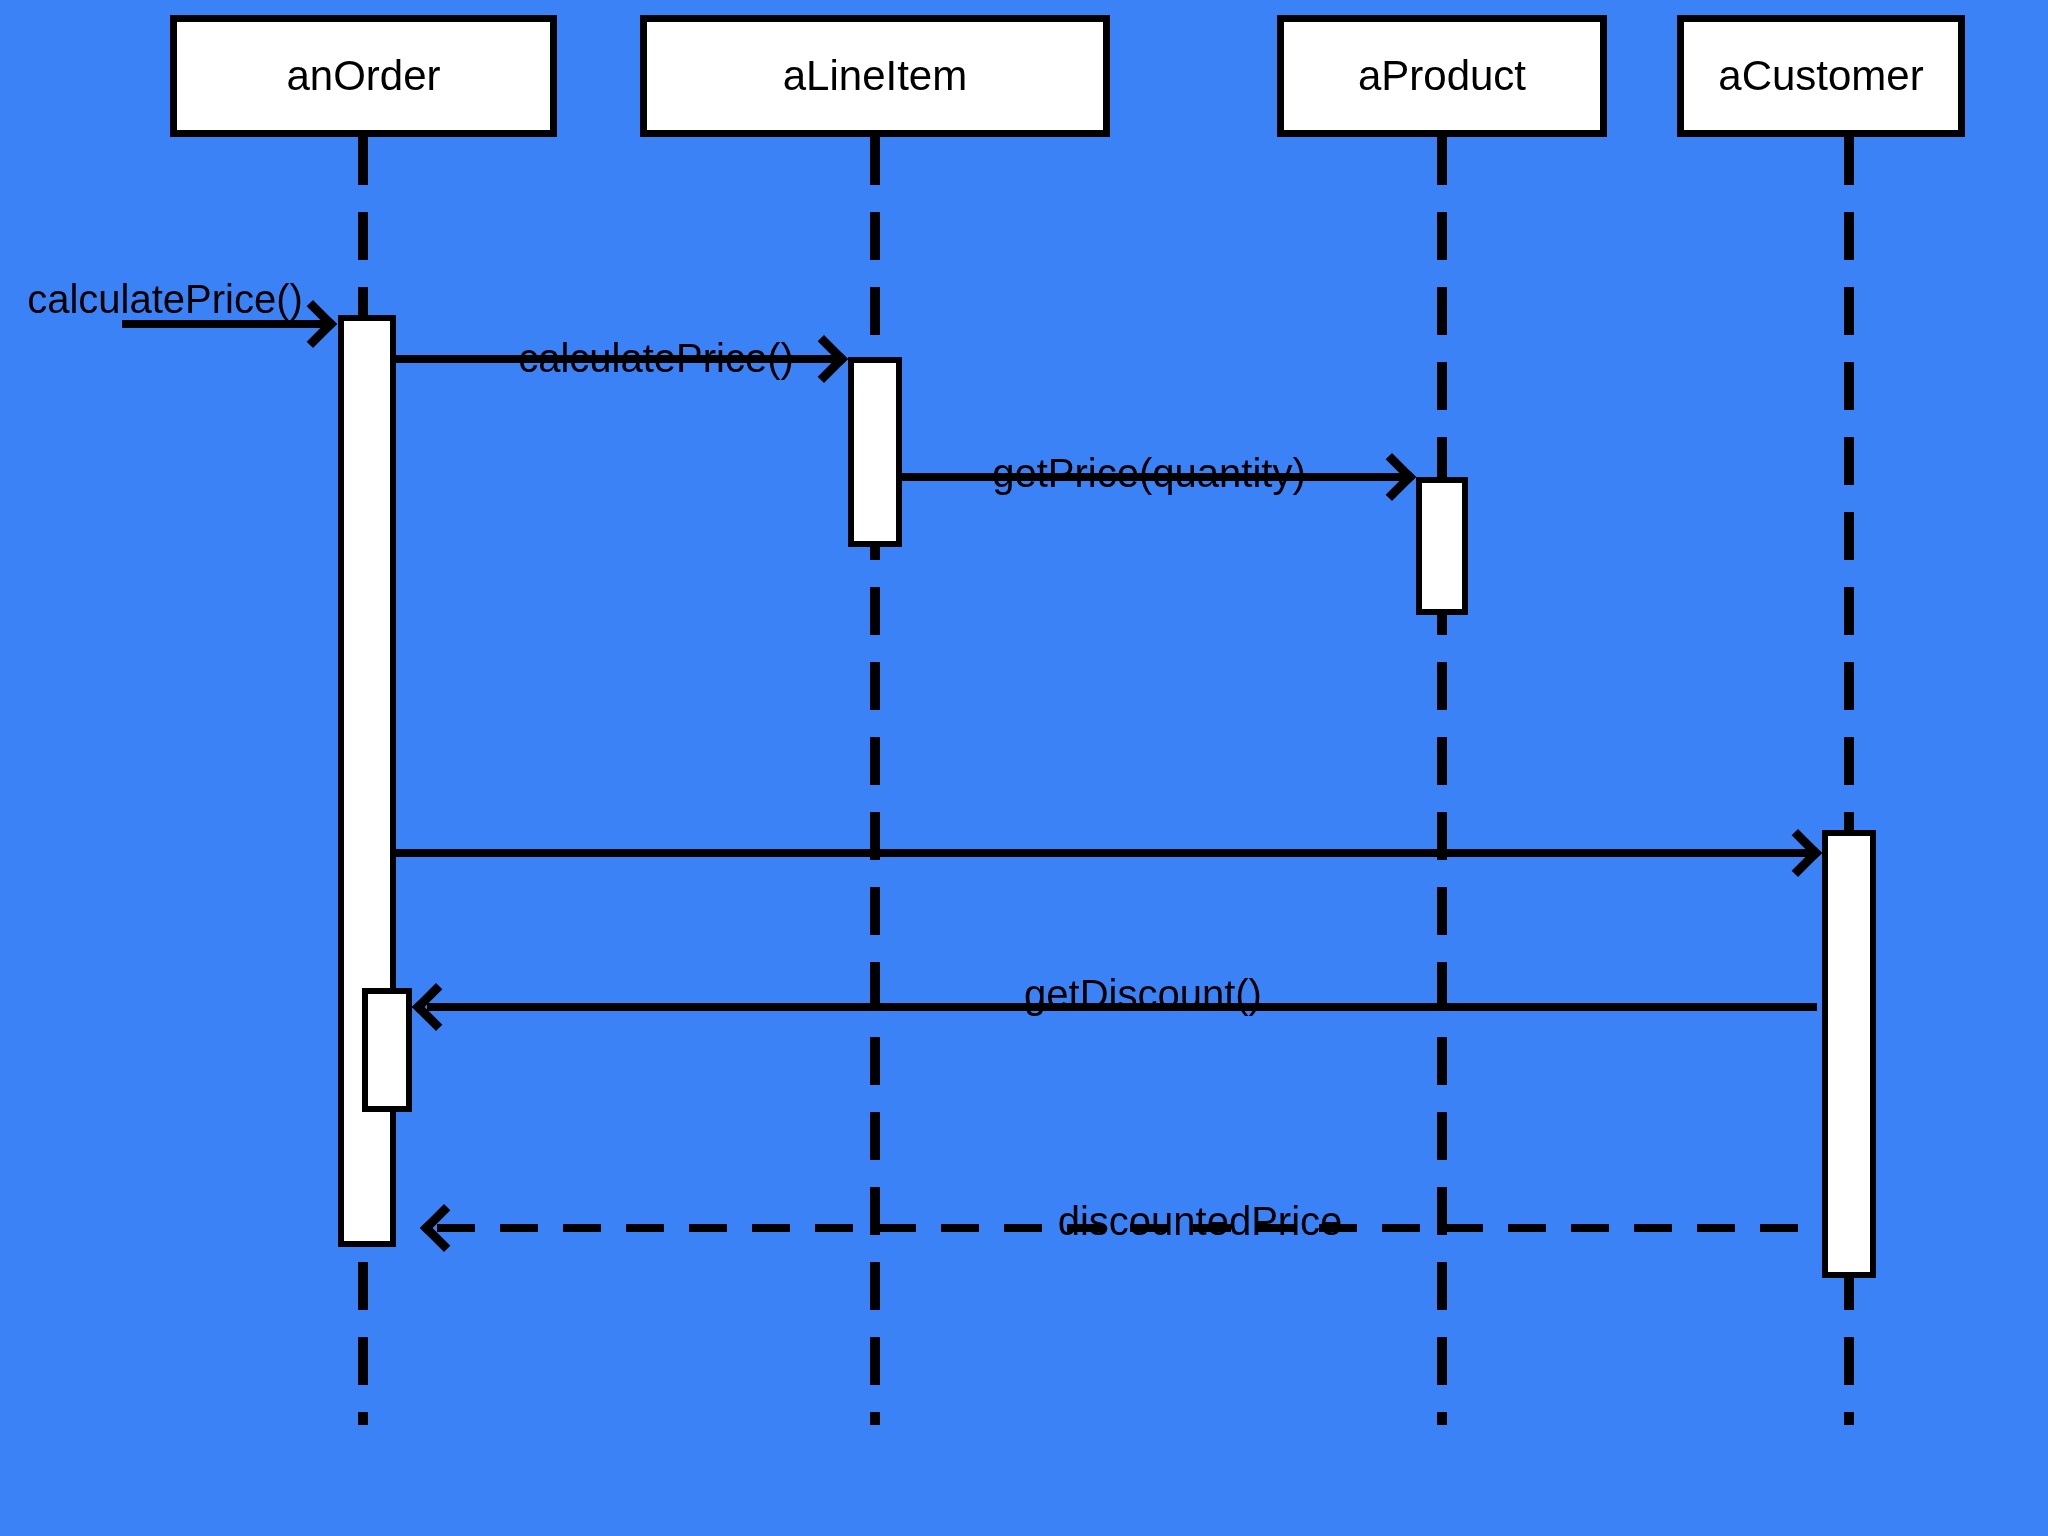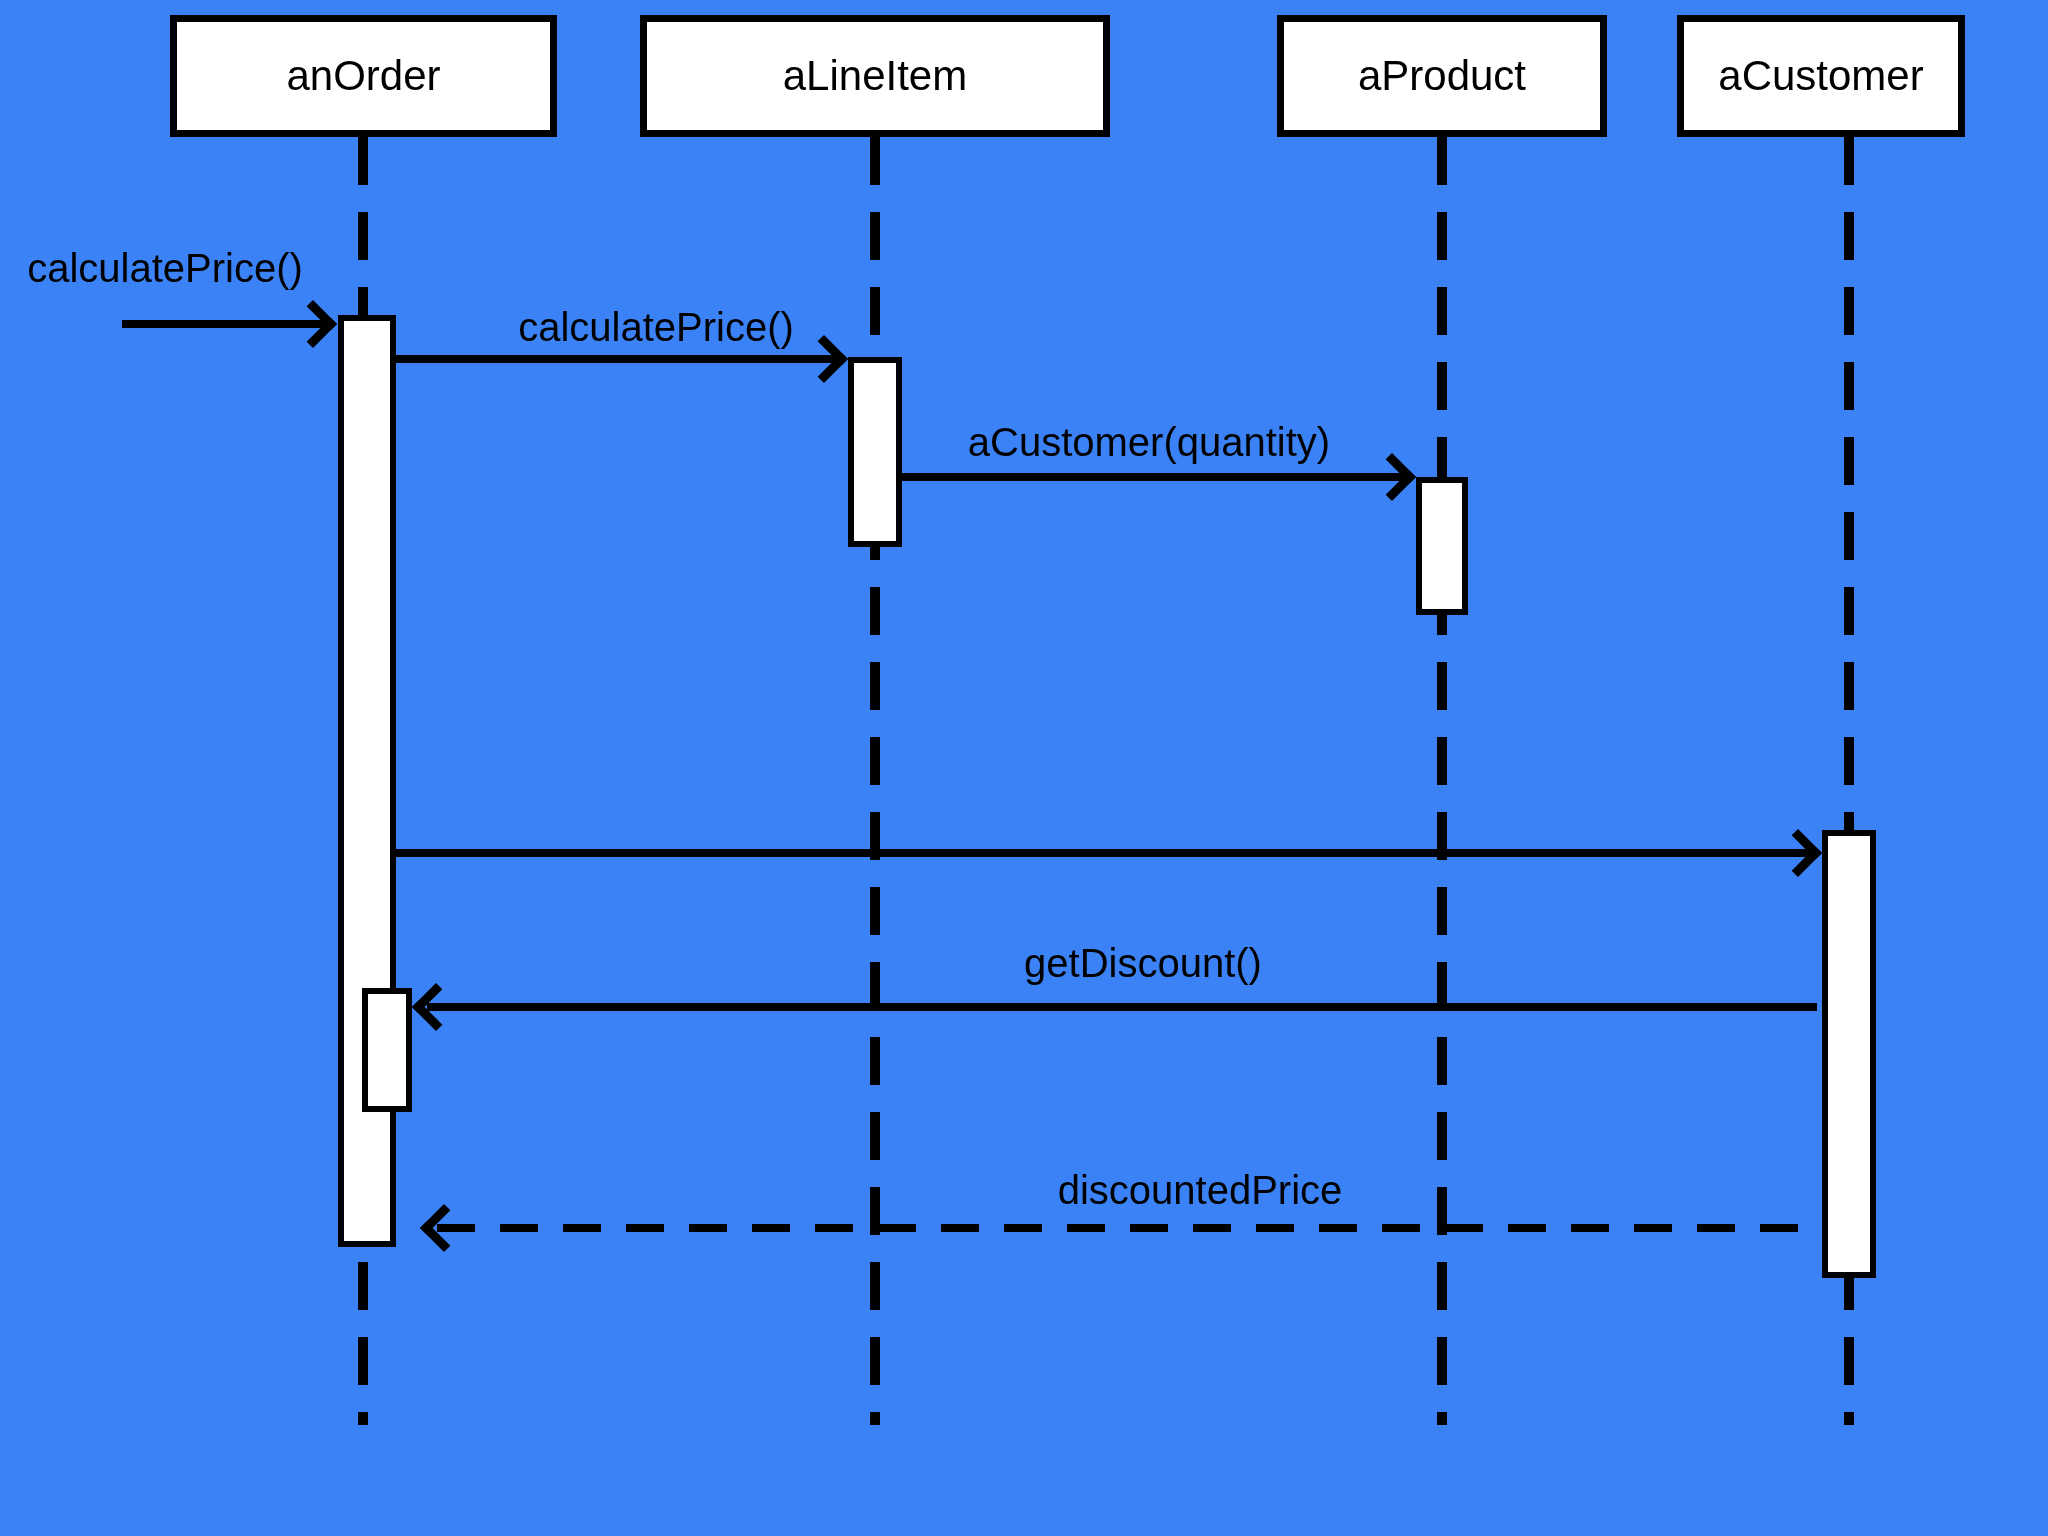--- a/index.html
+++ b/index.html
@@ -57,20 +57,21 @@
   .chev.right { border-top:9px solid #000; border-right:9px solid #000; transform:rotate(45deg); }
   .chev.left  { border-bottom:9px solid #000; border-left:9px solid #000; transform:rotate(45deg); }
   
   .msg-label {
     position:absolute;
     transform:translateX(-50%);
     font-size:40px;
     line-height:1;
     white-space:nowrap;
     z-index:5;
+    margin-top:31px;
   }
 </style>
 </head>
 <body>
 
 <div class="diagram">
 
   <div class="actor-box" style="left:170px; width:387px;">
     <span>anOrder</span>
   </div>
@@ -96,21 +97,21 @@
   <div class="activation nested" style="left:362px; top:988px; width:50px; height:124px;"></div>
 
   <div class="msg-label" style="left:165px; top:248px;">calculatePrice()</div>
   <div class="shaft" style="left:122px; top:320px; width:205px;"></div>
   <div class="chev right" style="left:296px; top:307px;"></div>
 
   <div class="msg-label" style="left:656px; top:307px;">calculatePrice()</div>
   <div class="shaft" style="left:396px; top:355px; width:440px;"></div>
   <div class="chev right" style="left:807px; top:342px;"></div>
 
-  <div class="msg-label" style="left:1149px; top:422px;">aCustomer(quantity)</div>
+  <div class="msg-label" style="left:1149px; top:422px;">getPrice(quantity)</div>
   <div class="shaft" style="left:902px; top:473px; width:502px;"></div>
   <div class="chev right" style="left:1375px; top:460px;"></div>
 
   <div class="shaft" style="left:396px; top:849px; width:1414px;"></div>
   <div class="chev right" style="left:1781px; top:836px;"></div>
 
   <div class="msg-label" style="left:1143px; top:943px;">getDiscount()</div>
   <div class="shaft" style="left:427px; top:1003px; width:1390px;"></div>
   <div class="chev left" style="left:419px; top:990px;"></div>
 

